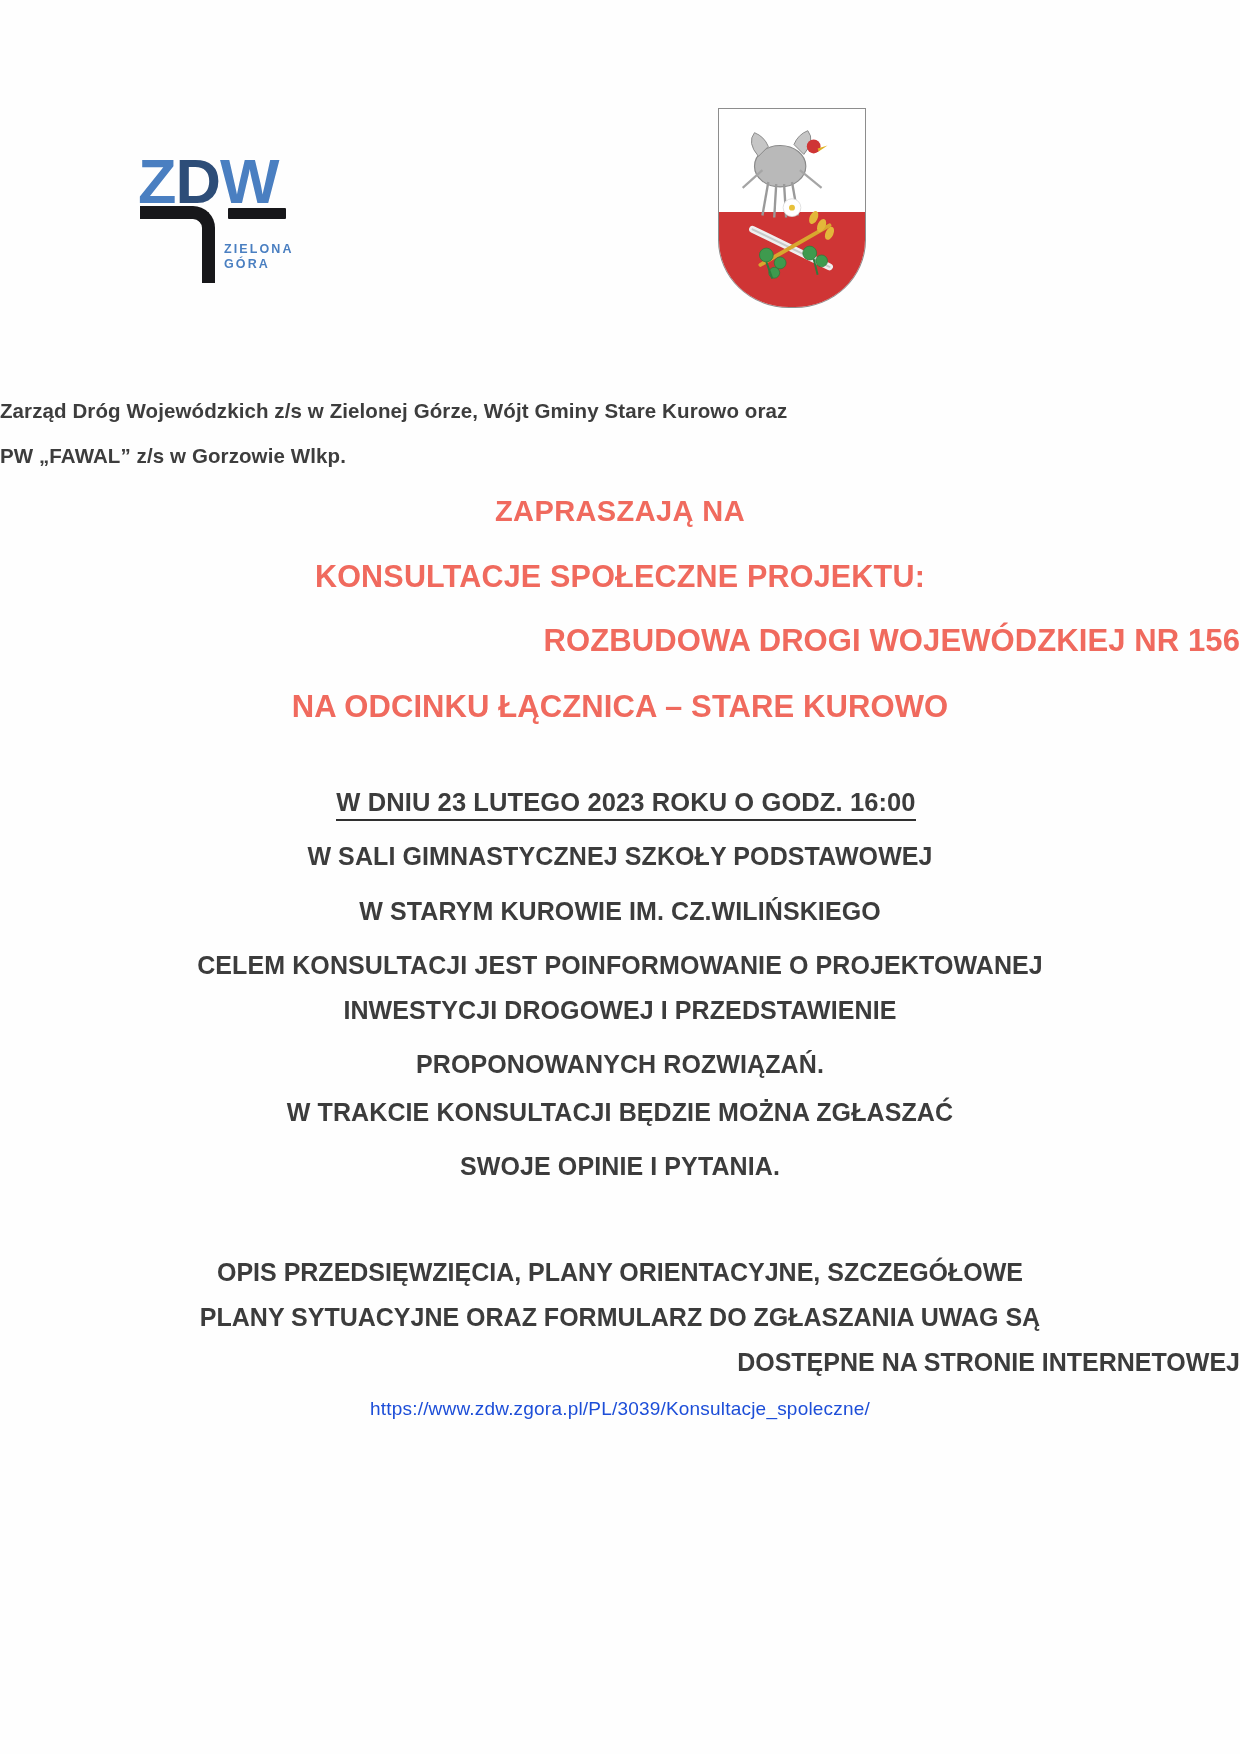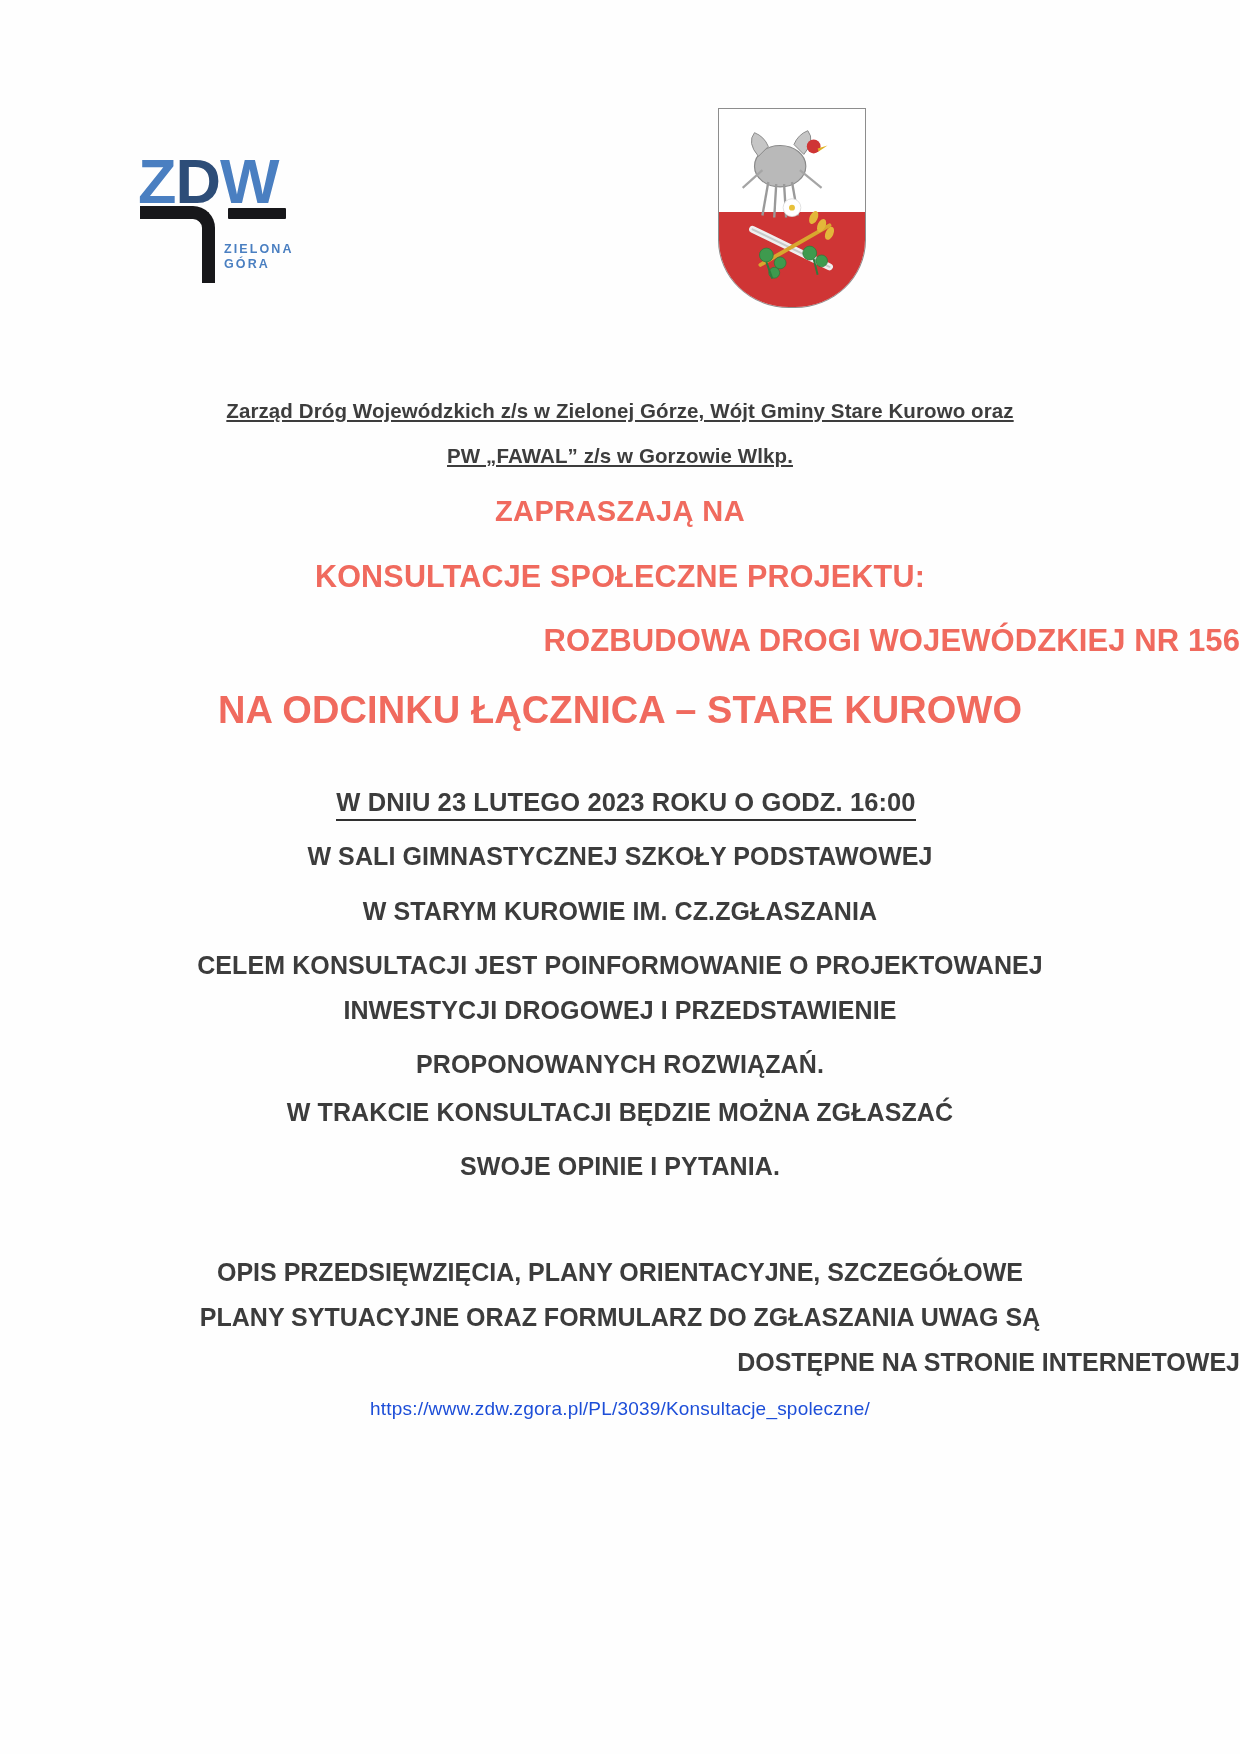--- a/index.html
+++ b/index.html
@@ -122,46 +122,44 @@
   }
 
   
   .content {
     position: absolute;
     top: 0;
     left: 0;
     width: 1240px;
   }
   .line {
-    text-align: center;
     font-weight: bold;
     color: #3d3d3d;
     line-height: 1.28;
-    text-decoration: underline;
   }
   .intro {
     font-size: 20.5px;
     letter-spacing: 0.1px;
   }
   .intro-1 { position: absolute; top: 398px; left: 0; width: 1240px; }
   .intro-2 { position: absolute; top: 443px; left: 0; width: 1240px; }
 
   .red {
     color: #f06a5e;
     font-weight: bold;
     text-align: center;
     line-height: 1.2;
     position: absolute;
     left: 0;
     width: 1240px;
   }
   .red-1 { top: 494px;  font-size: 29px; letter-spacing: 0.4px; }
   .red-2 { top: 558px;  font-size: 30.5px; letter-spacing: 0.2px; }
   .red-3 { top: 622px;  font-size: 31px; letter-spacing: 0.1px; text-align: right; }
-  .red-4 { top: 688px;  font-size: 38px; letter-spacing: 0.1px; }
+  .red-4 { top: 688px;  font-size: 31px; letter-spacing: 0.1px; }
 
   .body-line {
     position: absolute;
     left: 0;
     width: 1240px;
     text-align: center;
     font-weight: bold;
     color: #3c3c3c;
     font-size: 25px;
     letter-spacing: 0.1px;
@@ -279,21 +277,21 @@
 
     <div class="red red-1">ZAPRASZAJĄ NA</div>
     <div class="red red-2">KONSULTACJE SPOŁECZNE PROJEKTU:</div>
     <div class="red red-3">ROZBUDOWA DROGI WOJEWÓDZKIEJ NR 156</div>
     <div class="red red-4">NA ODCINKU ŁĄCZNICA – STARE KUROWO</div>
 
     <div class="body-line b-date">
       <u>W DNIU 23 LUTEGO 2023 ROKU O GODZ. 16:00</u>
     </div>
     <div class="body-line b-1">W SALI GIMNASTYCZNEJ SZKOŁY PODSTAWOWEJ</div>
-    <div class="body-line b-2">W STARYM KUROWIE IM. CZ.ZGŁASZANIA</div>
+    <div class="body-line b-2">W STARYM KUROWIE IM. CZ.WILIŃSKIEGO</div>
     <div class="body-line b-3">CELEM KONSULTACJI JEST POINFORMOWANIE O PROJEKTOWANEJ</div>
     <div class="body-line b-4">INWESTYCJI DROGOWEJ I PRZEDSTAWIENIE</div>
     <div class="body-line b-5">PROPONOWANYCH ROZWIĄZAŃ.</div>
     <div class="body-line b-6">W TRAKCIE KONSULTACJI BĘDZIE MOŻNA ZGŁASZAĆ</div>
     <div class="body-line b-7">SWOJE OPINIE I PYTANIA.</div>
 
     <div class="tail-line t-1">OPIS PRZEDSIĘWZIĘCIA, PLANY ORIENTACYJNE, SZCZEGÓŁOWE</div>
     <div class="tail-line t-2">PLANY SYTUACYJNE ORAZ FORMULARZ DO ZGŁASZANIA UWAG SĄ</div>
     <div class="tail-line t-3">DOSTĘPNE NA STRONIE INTERNETOWEJ</div>
     <div class="url">https://www.zdw.zgora.pl/PL/3039/Konsultacje_spoleczne/</div>

